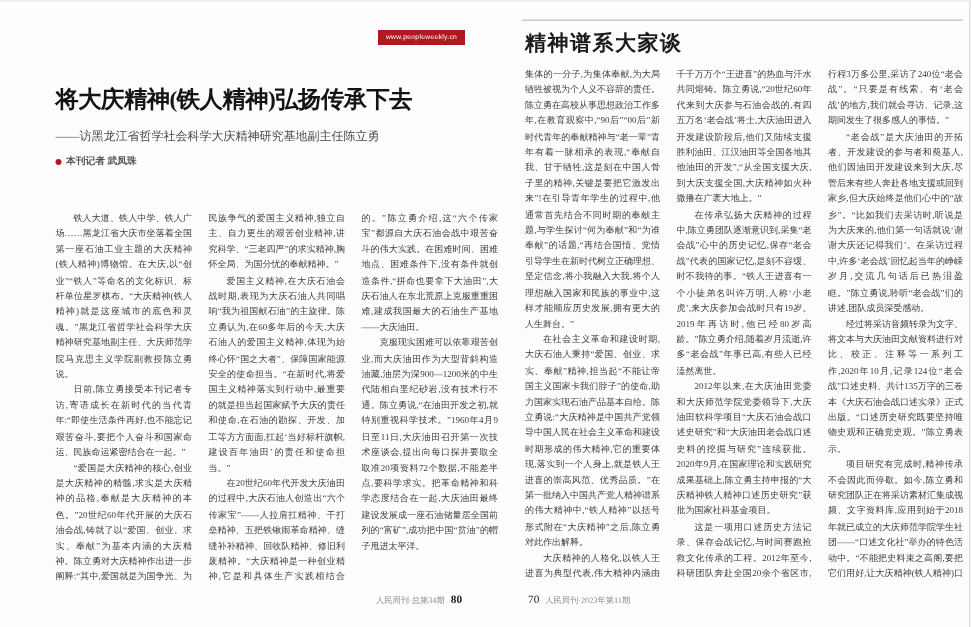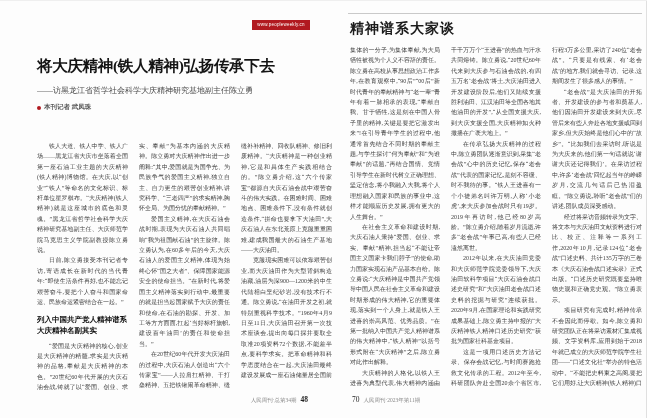--- a/index.html
+++ b/index.html
@@ -50,29 +50,27 @@
     <div class="banner">www.peopleweekly.cn</div>
     <h1 class="title">将大庆精神(铁人精神)弘扬传承下去</h1>
     <div class="subtitle">——访黑龙江省哲学社会科学大庆精神研究基地副主任陈立勇</div>
     <div class="byline">
       <span class="dot"></span>
       <span>本刊记者 武凤珠</span>
     </div>
     <div class="columns cols-left">
         <p class="body-p">铁人大道、铁人中学、铁人广场……黑龙江省大庆市坐落着全国第一座石油工业主题的大庆精神(铁人精神)博物馆。在大庆,以“创业”“铁人”等命名的文化标识、标杆单位星罗棋布。“大庆精神(铁人精神)就是这座城市的底色和灵魂。”黑龙江省哲学社会科学大庆精神研究基地副主任、大庆师范学院马克思主义学院副教授陈立勇说。</p>
         <p class="body-p">日前,陈立勇接受本刊记者专访,寄语成长在新时代的当代青年:“即使生活条件再好,也不能忘记艰苦奋斗,要把个人奋斗和国家命运、民族命运紧密结合在一起。”</p>
-        <h3 class="sub-h">列入中国共产党人精神谱系
-大庆精神名副其实</h3>
         <p class="body-p">“爱国是大庆精神的核心,创业是大庆精神的精髓,求实是大庆精神的品格,奉献是大庆精神的本色。”20世纪60年代开展的大庆石油会战,铸就了以“爱国、创业、求实、奉献”为基本内涵的大庆精神。陈立勇对大庆精神作出进一步阐释:“其中,爱国就是为国争光、为民族争气的爱国主义精神,独立自主、自力更生的艰苦创业精神,讲究科学、“三老四严”的求实精神,胸怀全局、为国分忧的奉献精神。”</p>
         <p class="body-p">爱国主义精神,在大庆石油会战时期,表现为大庆石油人共同唱响“我为祖国献石油”的主旋律。陈立勇认为,在60多年后的今天,大庆石油人的爱国主义精神,体现为始终心怀“国之大者”、保障国家能源安全的使命担当。“在新时代,将爱国主义精神落实到行动中,最重要的就是担当起国家赋予大庆的责任和使命,在石油的勘探、开发、加工等方方面面,扛起‘当好标杆旗帜,建设百年油田’的责任和使命担当。”</p>
         <p class="body-p">在20世纪60年代开发大庆油田的过程中,大庆石油人创造出“六个传家宝”——人拉肩扛精神、干打垒精神、五把铁锹闹革命精神、缝缝补补精神、回收队精神、修旧利废精神。“大庆精神是一种创业精神,它是和具体生产实践相结合的。”陈立勇介绍,这“六个传家宝”都源自大庆石油会战中艰苦奋斗的伟大实践。在困难时间、困难地点、困难条件下,没有条件就创造条件,“拼命也要拿下大油田”,大庆石油人在东北荒原上克服重重困难,建成我国最大的石油生产基地——大庆油田。</p>
         <p class="body-p">克服现实困难可以依靠艰苦创业,而大庆油田作为大型背斜构造油藏,油层为深900—1200米的中生代陆相白垩纪砂岩,没有技术行不通。陈立勇说,“在油田开发之初,就特别重视科学技术。”1960年4月9日至11日,大庆油田召开第一次技术座谈会,提出向每口探井要取全取准20项资料72个数据,不能差半点,要科学求实。把革命精神和科学态度结合在一起,大庆油田最终建设发展成一座石油储量居全国前列的“富矿”,成功把中国“贫油”的帽子甩进太平洋。</p>
       </div>
     <div class="footer footer-left">
-      <span class="folio">人民周刊·总第34期</span><span class="pageno">48</span>
+      <span class="folio">人民周刊·总第34期</span><span class="pageno">80</span>
     </div>
   </div>
 
   <div>
     <div class="rule"></div>
     <div class="section-header">精神谱系大家谈</div>
     <div class="columns cols-right">
         <p class="body-p no-indent">集体的一分子,为集体奉献,为大局牺牲被视为个人义不容辞的责任。陈立勇在高校从事思想政治工作多年,在教育观察中,“90后”“00后”新时代青年的奉献精神与“老一辈”青年有着一脉相承的表现,“奉献自我、甘于牺牲,这是刻在中国人骨子里的精神,关键是要把它激发出来”!在引导青年学生的过程中,他通常首先结合不同时期的奉献主题,与学生探讨“何为奉献”和“为谁奉献”的话题,“再结合国情、党情引导学生在新时代树立正确理想、坚定信念,将小我融入大我,将个人理想融入国家和民族的事业中,这样才能顺应历史发展,拥有更大的人生舞台。”</p>
         <p class="body-p">在社会主义革命和建设时期,大庆石油人秉持“爱国、创业、求实、奉献”精神,担当起“不能让帝国主义国家卡我们脖子”的使命,助力国家实现石油产品基本自给。陈立勇说:“大庆精神是中国共产党领导中国人民在社会主义革命和建设时期形成的伟大精神,它的重要体现,落实到一个人身上,就是铁人王进喜的崇高风范、优秀品质。”在第一批纳入中国共产党人精神谱系的伟大精神中,“铁人精神”以括号形式附在“大庆精神”之后,陈立勇对此作出解释。</p>
         <p class="body-p">大庆精神的人格化,以铁人王进喜为典型代表,伟大精神内涵由千千万万个“王进喜”的热血与汗水共同熔铸。陈立勇说,“20世纪60年代来到大庆参与石油会战的,有四五万名‘老会战’将士,大庆油田进入开发建设阶段后,他们又陆续支援胜利油田、江汉油田等全国各地其他油田的开发”,“从全国支援大庆,到大庆支援全国,大庆精神如火种撒播在广袤大地上。”</p>

